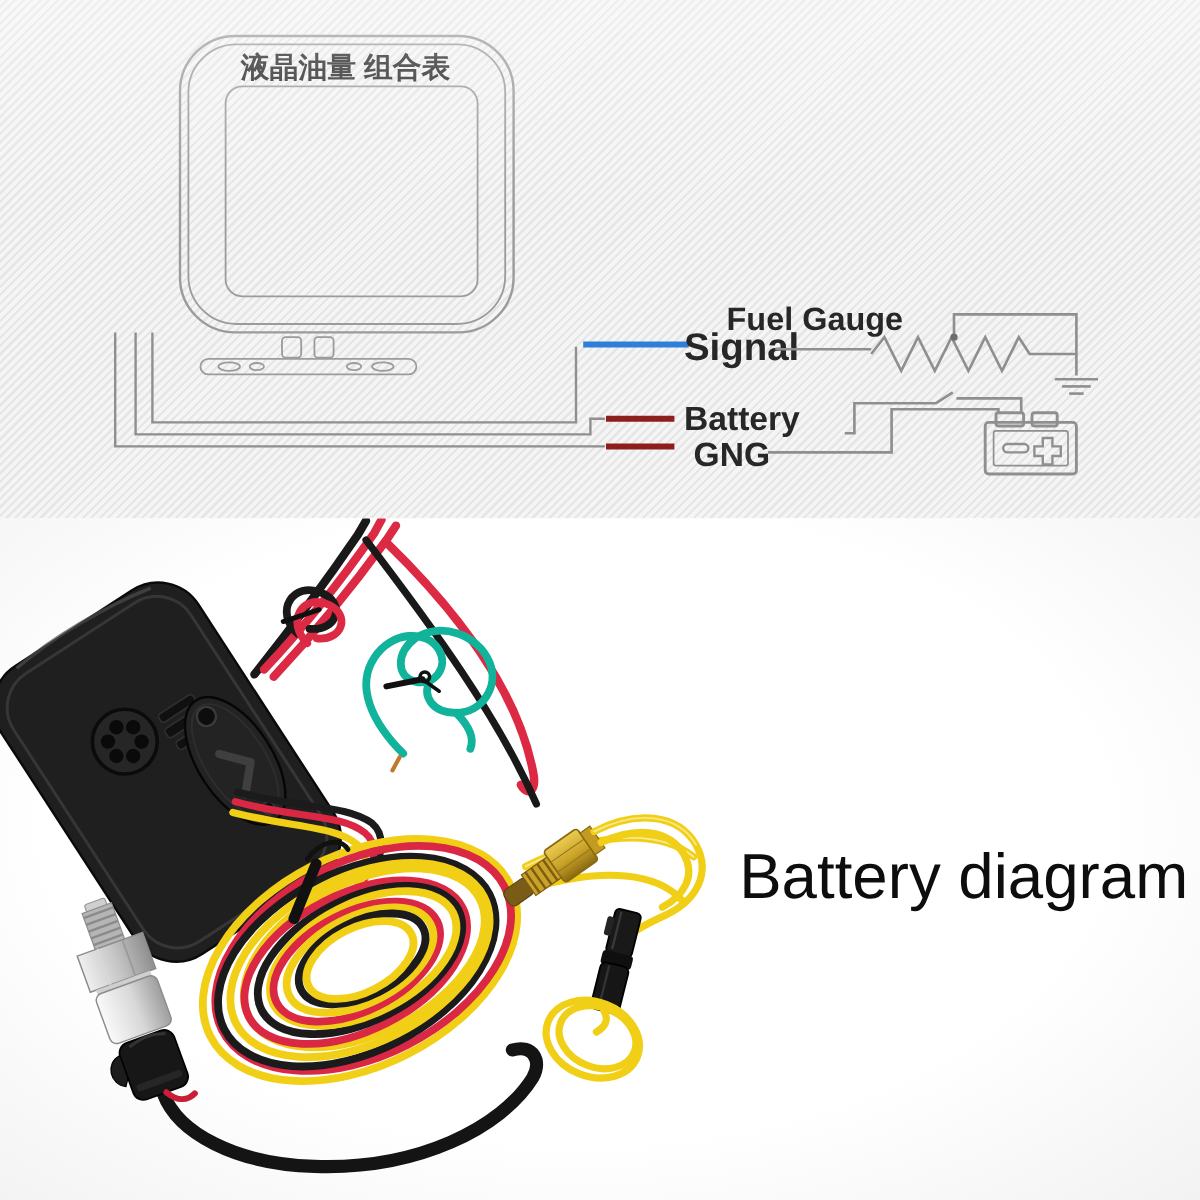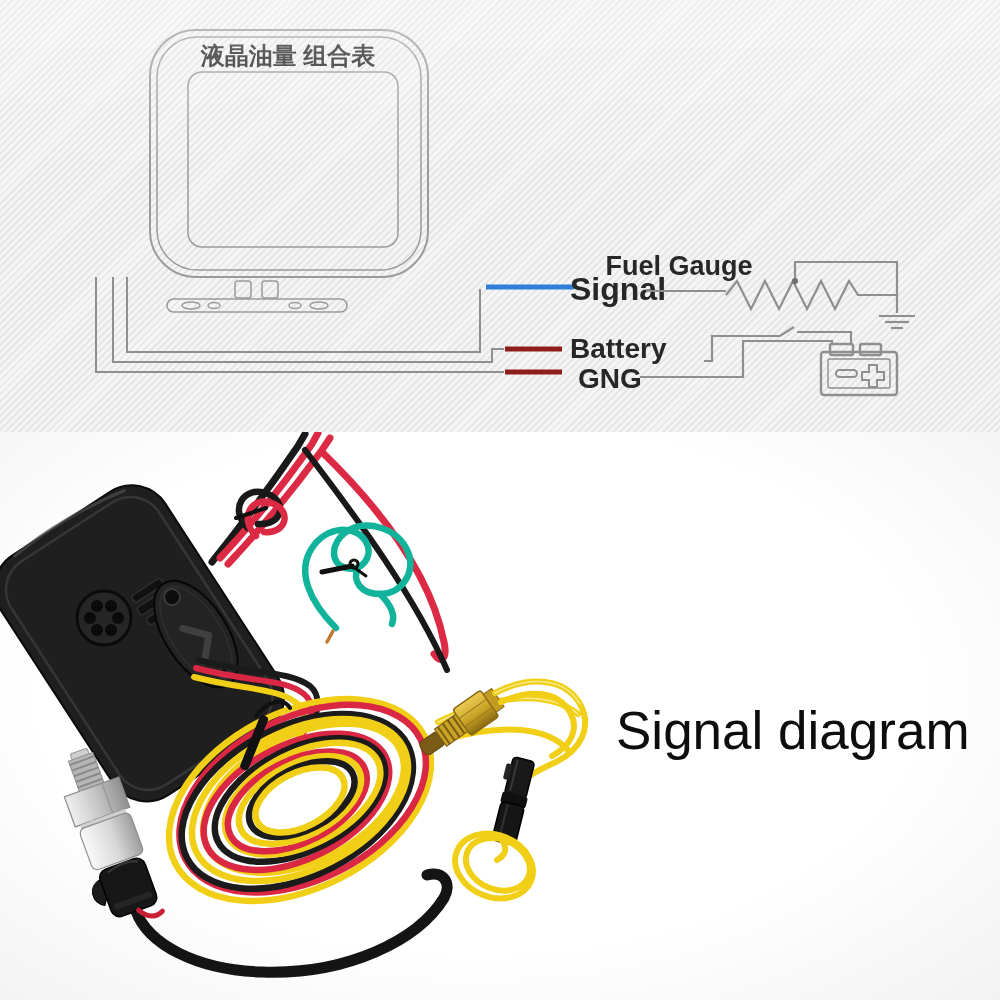--- a/index.html
+++ b/index.html
@@ -240,13 +240,13 @@
   <g fill="none" stroke="#f1cf16" stroke-width="6">
     <path d="M503,410 C508,418 504,424 497,428" stroke-linecap="round"></path>
     <g transform="translate(494,434) rotate(22)">
       <ellipse rx="40" ry="31"></ellipse>
       <ellipse cx="3" cy="-3" rx="33" ry="25"></ellipse>
     </g>
   </g>
 </svg>
 
 </div>
-<div class="caption">Signal diagram</div>
+<div class="caption">Battery diagram</div>
 
 </body></html>

